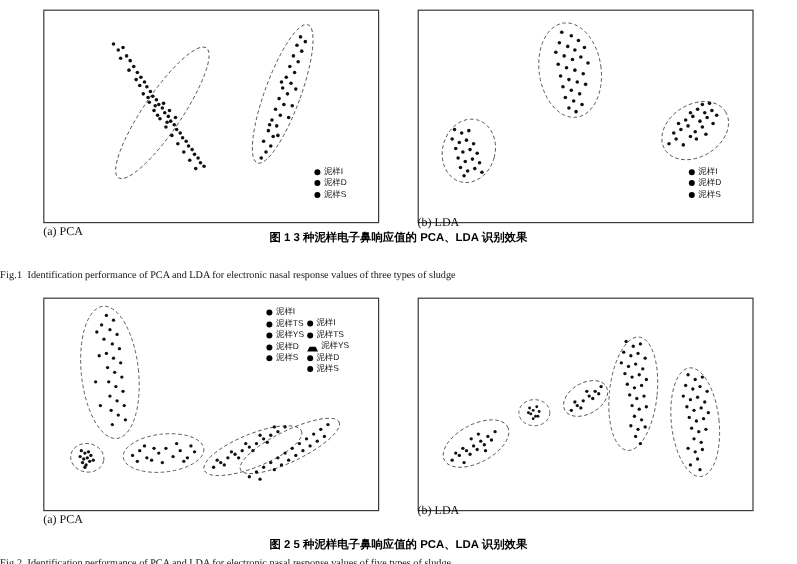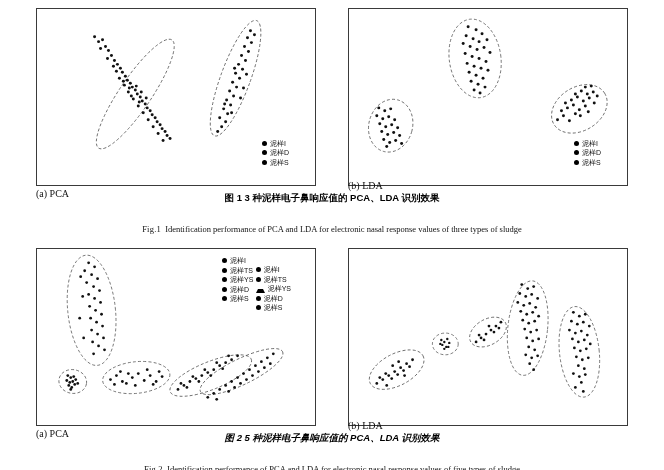--- a/index.html
+++ b/index.html
@@ -99,21 +99,20 @@
     width: 664px;
     text-align: center;
     font-size: 9.5px;
     font-weight: bold;
     font-family: "Liberation Sans", sans-serif;
     color: #000;
   }
   .fig-sub {
     position: absolute;
     width: 664px;
-    text-align: center;
     font-size: 8.5px;
     font-family: "Liberation Serif", serif;
     color: #111;
   }
   .fig-sub .lbl {
     letter-spacing: 0.2px;
   }
 </style>
 </head>
 <body>
@@ -618,19 +617,19 @@
         <div class="lg-row">
           <span class="lg-mark lg-dot"></span>
           <span>泥样S</span>
         </div>
       </div>
 
       <div class="panel-caption cap-left">(a) PCA</div>
       <div class="panel-caption cap-right">(b) LDA</div>
     </div>
 
-    <div class="fig-title" style="top:184px;font-style:italic;">图 2  5 种泥样电子鼻响应值的 PCA、LDA 识别效果</div>
+    <div class="fig-title" style="top:200px;">图 2  5 种泥样电子鼻响应值的 PCA、LDA 识别效果</div>
     <div class="fig-sub" style="top:216px;">
       <span class="lbl">Fig.2</span>&nbsp;&nbsp;<span>Identification performance of PCA and LDA for electronic nasal response values of five types of sludge</span>
     </div>
   </div>
 
 </div>
 
 </body></html>

